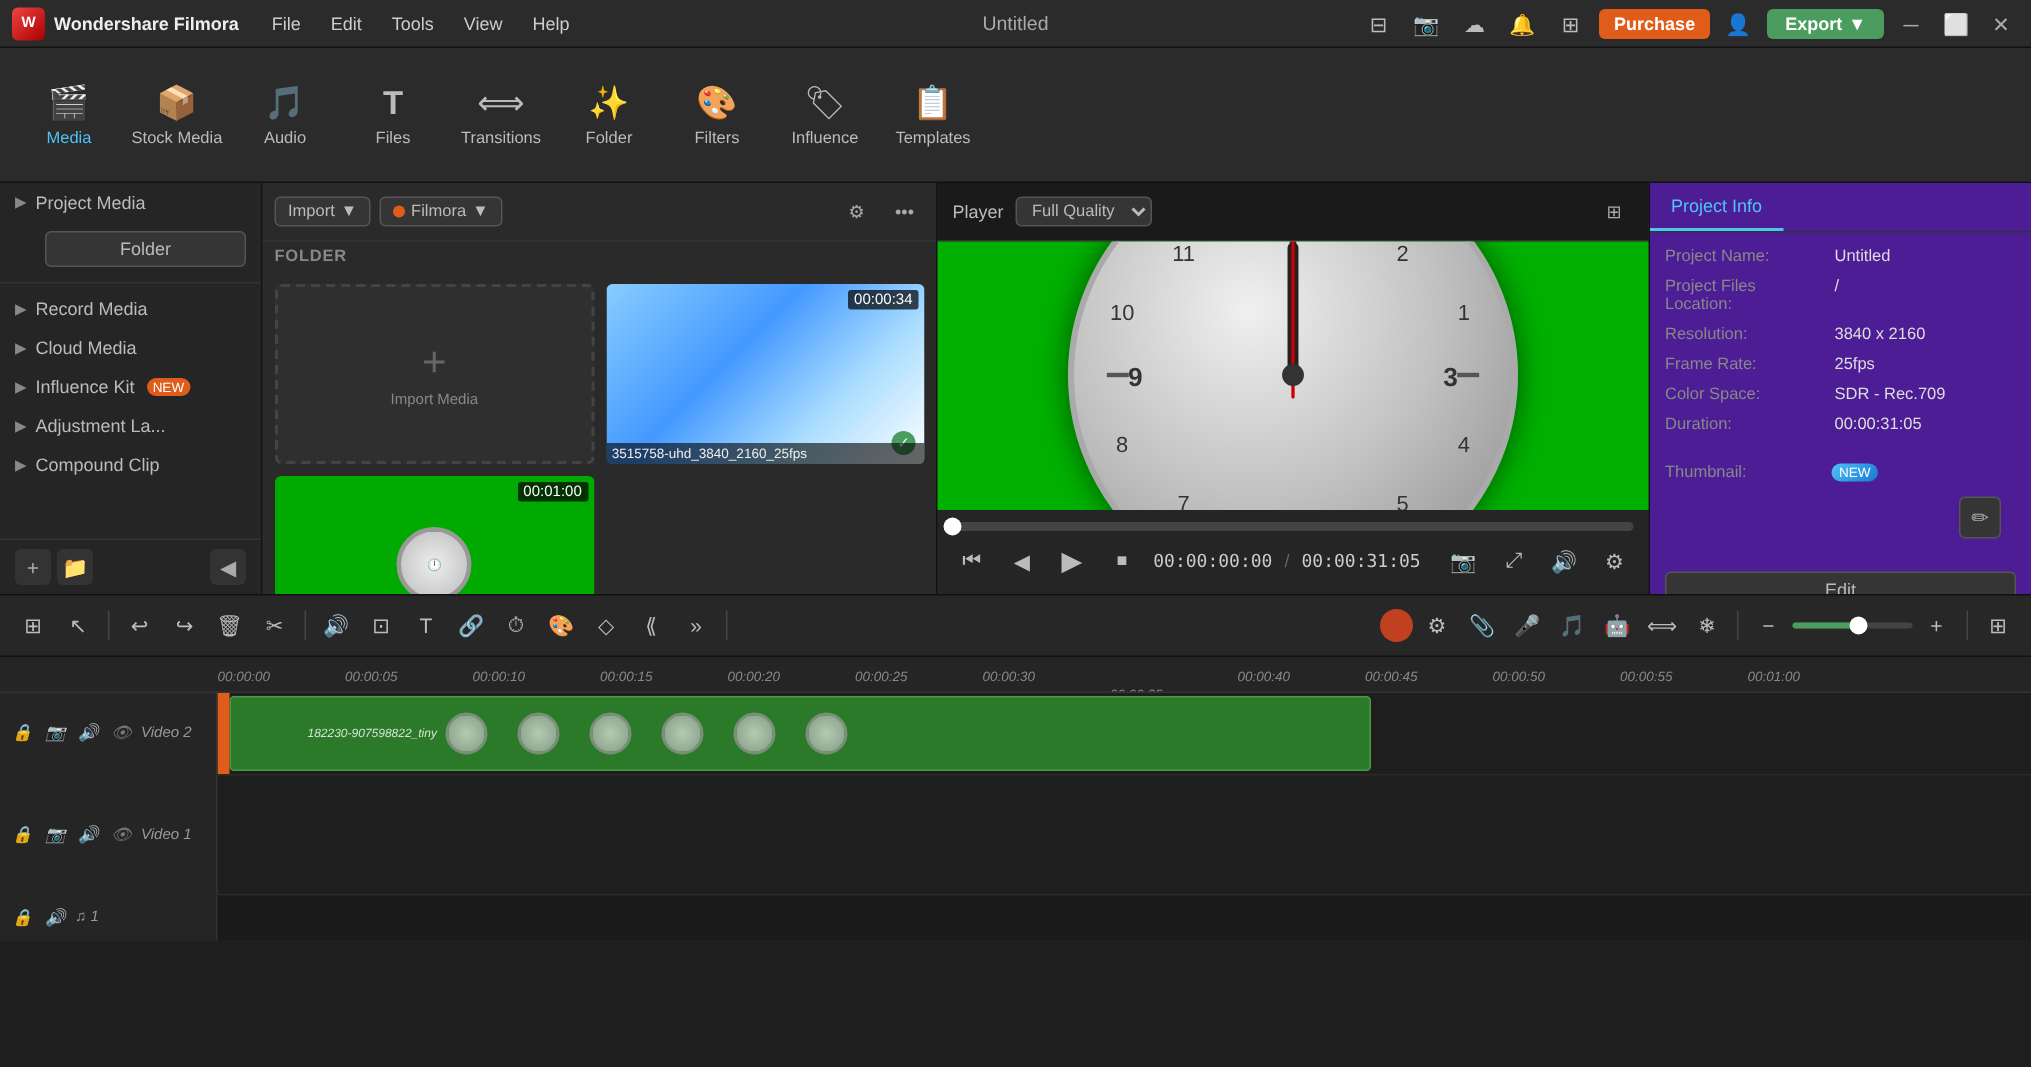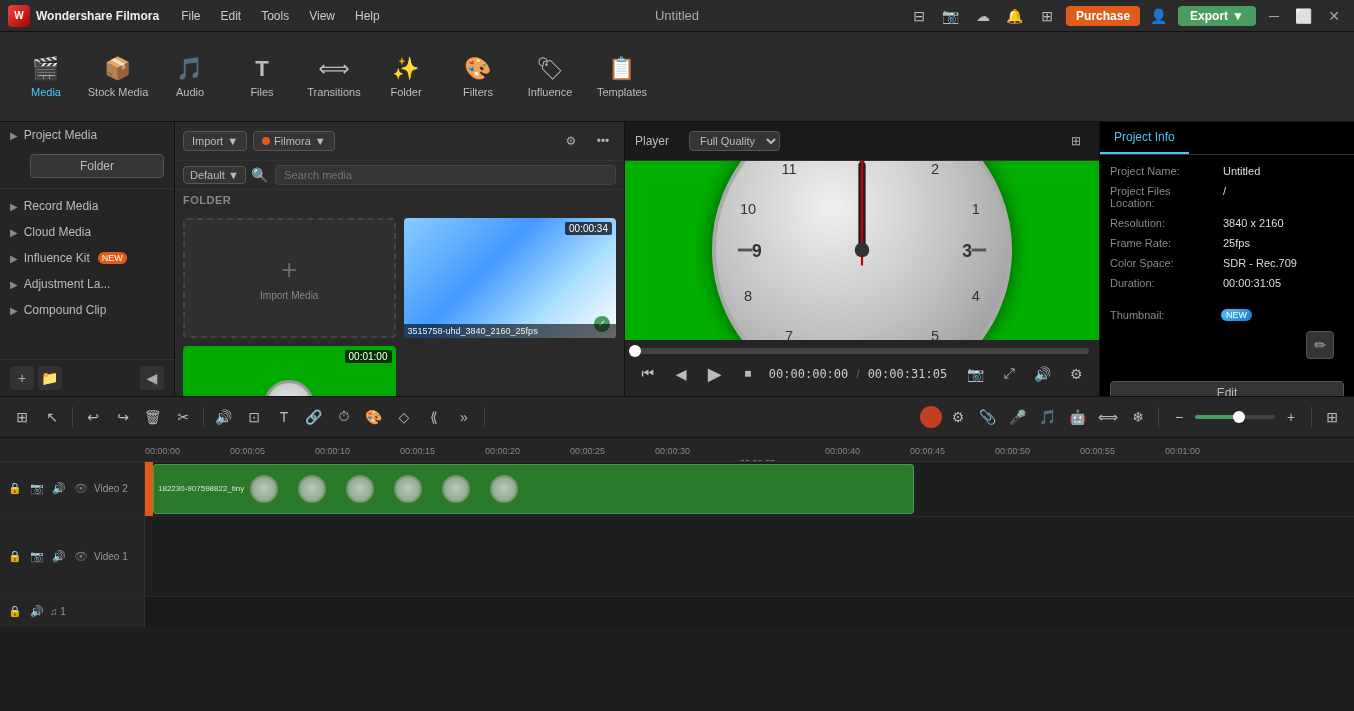--- a/index.html
+++ b/index.html
@@ -54,37 +54,37 @@
     .media-item { position: relative; border-radius: 4px; overflow: hidden; cursor: pointer; background: #333; aspect-ratio: 16/9; }
     .media-item .duration { position: absolute; top: 4px; right: 4px; background: rgba(0,0,0,0.7); color: white; font-size: 10px; padding: 1px 4px; border-radius: 2px; }
     .media-item .check { position: absolute; bottom: 6px; right: 6px; width: 16px; height: 16px; background: #4a9d5e; border-radius: 50%; display: flex; align-items: center; justify-content: center; color: white; font-size: 10px; }
     .media-item .file-name { position: absolute; bottom: 0; left: 0; right: 0; background: rgba(0,0,0,0.6); color: #eee; font-size: 9px; padding: 2px 4px; white-space: nowrap; overflow: hidden; text-overflow: ellipsis; }
     .media-import { display: flex; flex-direction: column; align-items: center; justify-content: center; cursor: pointer; background: #2f2f2f; border: 2px dashed #444; border-radius: 4px; aspect-ratio: 16/9; }
     .media-import .plus { font-size: 28px; color: #666; }
     .media-import .label { font-size: 10px; color: #888; margin-top: 4px; }
 
     
     .preview-panel { flex: 1; background: #1a1a1a; display: flex; flex-direction: column; min-width: 0; }
-    .preview-header { display: flex; align-items: center; padding: 6px 10px; border-bottom: 1px solid #333; gap: 20px; }
+    .preview-header { display: flex; align-items: center; padding: 6px 10px; border-bottom: 1px solid #333; gap: 8px; }
     .preview-label { color: #bbb; font-size: 12px; }
     .quality-sel { background: #353535; border: 1px solid #555; border-radius: 4px; color: #bbb; font-size: 11px; padding: 2px 6px; cursor: pointer; }
     .preview-video { flex: 1; background: #00b000; display: flex; align-items: center; justify-content: center; position: relative; overflow: hidden; }
     .clock-container { width: 300px; height: 300px; position: relative; }
     .clock-face { width: 100%; height: 100%; border-radius: 50%; background: radial-gradient(circle at 40% 35%, #f0f0f0, #c0c0c0, #888); border: 4px solid #aaa; box-shadow: 0 0 20px rgba(0,0,0,0.5); position: relative; display: flex; align-items: center; justify-content: center; }
     .preview-controls { background: #252525; padding: 8px 10px; display: flex; flex-direction: column; gap: 6px; }
     .progress-bar { height: 6px; background: #444; border-radius: 3px; position: relative; cursor: pointer; }
     .progress-fill { height: 100%; background: #4a9d5e; border-radius: 3px; width: 0%; }
     .progress-thumb { position: absolute; top: -3px; left: 0%; width: 12px; height: 12px; background: white; border-radius: 50%; transform: translateX(-50%); }
     .ctrl-row { display: flex; align-items: center; gap: 8px; }
     .ctrl-btn { width: 28px; height: 28px; display: flex; align-items: center; justify-content: center; color: #bbb; cursor: pointer; border-radius: 4px; font-size: 14px; }
     .time-display { color: #ccc; font-size: 12px; font-family: monospace; }
     .time-sep { color: #666; }
 
     
-    .right-panel { width: 255px; background: #000000; border-left: 1px solid #111; display: flex; flex-direction: column; flex-shrink: 0; }
+    .right-panel { width: 255px; background: #4c1d95; border-left: 1px solid #111; display: flex; flex-direction: column; flex-shrink: 0; }
     .right-tabs { display: flex; border-bottom: 1px solid #333; }
     .right-tab { padding: 8px 14px; font-size: 12px; cursor: pointer; color: #aaa; border-bottom: 2px solid transparent; }
     .right-tab.active { color: #4fc3f7; border-bottom-color: #4fc3f7; }
     .info-table { padding: 10px; display: flex; flex-direction: column; gap: 8px; }
     .info-row { display: flex; gap: 8px; }
     .info-label { color: #888; font-size: 11px; width: 105px; flex-shrink: 0; }
     .info-value { color: #ddd; font-size: 11px; }
     .thumbnail-section { padding: 10px; display: flex; flex-direction: column; gap: 6px; }
     .thumb-label-row { display: flex; align-items: center; gap: 6px; }
     .thumb-badge { background: linear-gradient(135deg, #4fc3f7, #1976d2); color: white; font-size: 9px; padding: 1px 5px; border-radius: 8px; }
@@ -94,21 +94,21 @@
     
     .timeline-toolbar { height: 42px; background: #272727; display: flex; align-items: center; padding: 0 8px; gap: 2px; border-top: 1px solid #111; border-bottom: 1px solid #111; }
     .tl-btn { width: 28px; height: 28px; display: flex; align-items: center; justify-content: center; color: #bbb; cursor: pointer; border-radius: 3px; font-size: 14px; }
     .tl-divider { width: 1px; height: 20px; background: #444; margin: 0 4px; }
     .tl-spacer { flex: 1; }
     .zoom-slider { width: 80px; height: 4px; background: #444; border-radius: 2px; position: relative; cursor: pointer; }
     .zoom-fill { width: 55%; height: 100%; background: #4a9d5e; border-radius: 2px; }
     .zoom-thumb { position: absolute; top: -4px; left: 55%; width: 12px; height: 12px; background: white; border-radius: 50%; transform: translateX(-50%); }
 
     
-    .timeline-area { flex: 1; background: #1e1e1e; display: flex; flex-direction: column; overflow: hidden; }
+    .timeline-area { flex: 1; background: #1e1e1e; display: flex; flex-direction: column; overflow: hidden; font-style: italic; }
     .timeline-ruler { height: 24px; background: #252525; border-bottom: 1px solid #333; position: relative; overflow: hidden; display: flex; align-items: center; padding-left: 145px; }
     .ruler-marks { flex: 1; position: relative; height: 100%; overflow: hidden; }
     .timeline-tracks { flex: 1; display: flex; flex-direction: column; overflow-y: auto; }
     .track { display: flex; height: 55px; border-bottom: 1px solid #2a2a2a; }
     .track-header { width: 145px; flex-shrink: 0; background: #252525; display: flex; align-items: center; gap: 4px; padding: 0 6px; border-right: 1px solid #333; }
     .track-label { font-size: 10px; color: #999; }
     .track-ctrl { width: 18px; height: 18px; display: flex; align-items: center; justify-content: center; cursor: pointer; color: #777; font-size: 11px; border-radius: 2px; }
     .track-body { flex: 1; position: relative; overflow: hidden; }
     .track-clip { position: absolute; top: 2px; bottom: 2px; border-radius: 3px; overflow: hidden; display: flex; align-items: center; cursor: pointer; }
     .clip-green { background: #2a7a2a; border: 1px solid #4a9a4a; }
@@ -236,27 +236,20 @@
       </button>
       <button class="media-btn">
         <span class="dot"></span>
         <span>Filmora</span>
         <span>▼</span>
       </button>
       <div class="media-spacer"></div>
       <div class="media-icon-btn">⚙</div>
       <div class="media-icon-btn">•••</div>
     </div>
-    <div class="search-bar">
-      <button class="default-sel">
-        <span>Default</span> ▼
-      </button>
-      <span style="color:#888;font-size:14px;">🔍</span>
-      <input class="search-input" type="text" placeholder="Search media" style="">
-    </div>
     <div class="folder-label">FOLDER</div>
     <div class="media-grid">
 
       <div class="media-import">
         <div class="plus">+</div>
         <div class="label">Import Media</div>
       </div>
 
       <div class="media-item" style="background: linear-gradient(135deg, #6af, #48f);">
         <div style="width:100%;height:100%;background:linear-gradient(135deg, #88ccff 0%, #4499ff 40%, #aaddff 70%, white 100%); display:flex;align-items:center;justify-content:center;"></div>
@@ -454,21 +447,21 @@
         <div class="track-ctrl">📷</div>
         <div class="track-ctrl">🔊</div>
         <div class="track-ctrl">👁</div>
         <span class="track-label">Video 2</span>
       </div>
       <div class="track-body" style="position:relative;">
 
         <div style="position:absolute;left:0;top:0;width:8px;height:100%;background:#e05c1a;z-index:5;"></div>
 
         <div class="track-clip clip-green" style="left:8px;right:440px;background:#2a7a2a;display:flex;align-items:center;gap:4px;overflow:hidden;">
-          <span style="font-size:8px;color:rgba(255,255,255,0.8);padding-left:4px;">182230-907598822_tiny</span>
+          <span style="font-size:8px;color:rgba(255,255,255,0.8);padding-left:4px;margin-left:47px;">182230-907598822_tiny</span>
 
           <div style="display:flex;gap:20px;padding:2px;opacity:0.7;">
             <div style="width:28px;height:28px;border-radius:50%;background:radial-gradient(#eee,#aaa);border:2px solid #999;flex-shrink:0;"></div>
             <div style="width:28px;height:28px;border-radius:50%;background:radial-gradient(#eee,#aaa);border:2px solid #999;flex-shrink:0;"></div>
             <div style="width:28px;height:28px;border-radius:50%;background:radial-gradient(#eee,#aaa);border:2px solid #999;flex-shrink:0;"></div>
             <div style="width:28px;height:28px;border-radius:50%;background:radial-gradient(#eee,#aaa);border:2px solid #999;flex-shrink:0;"></div>
             <div style="width:28px;height:28px;border-radius:50%;background:radial-gradient(#eee,#aaa);border:2px solid #999;flex-shrink:0;"></div>
             <div style="width:28px;height:28px;border-radius:50%;background:radial-gradient(#eee,#aaa);border:2px solid #999;flex-shrink:0;"></div>
           </div>
         </div>

